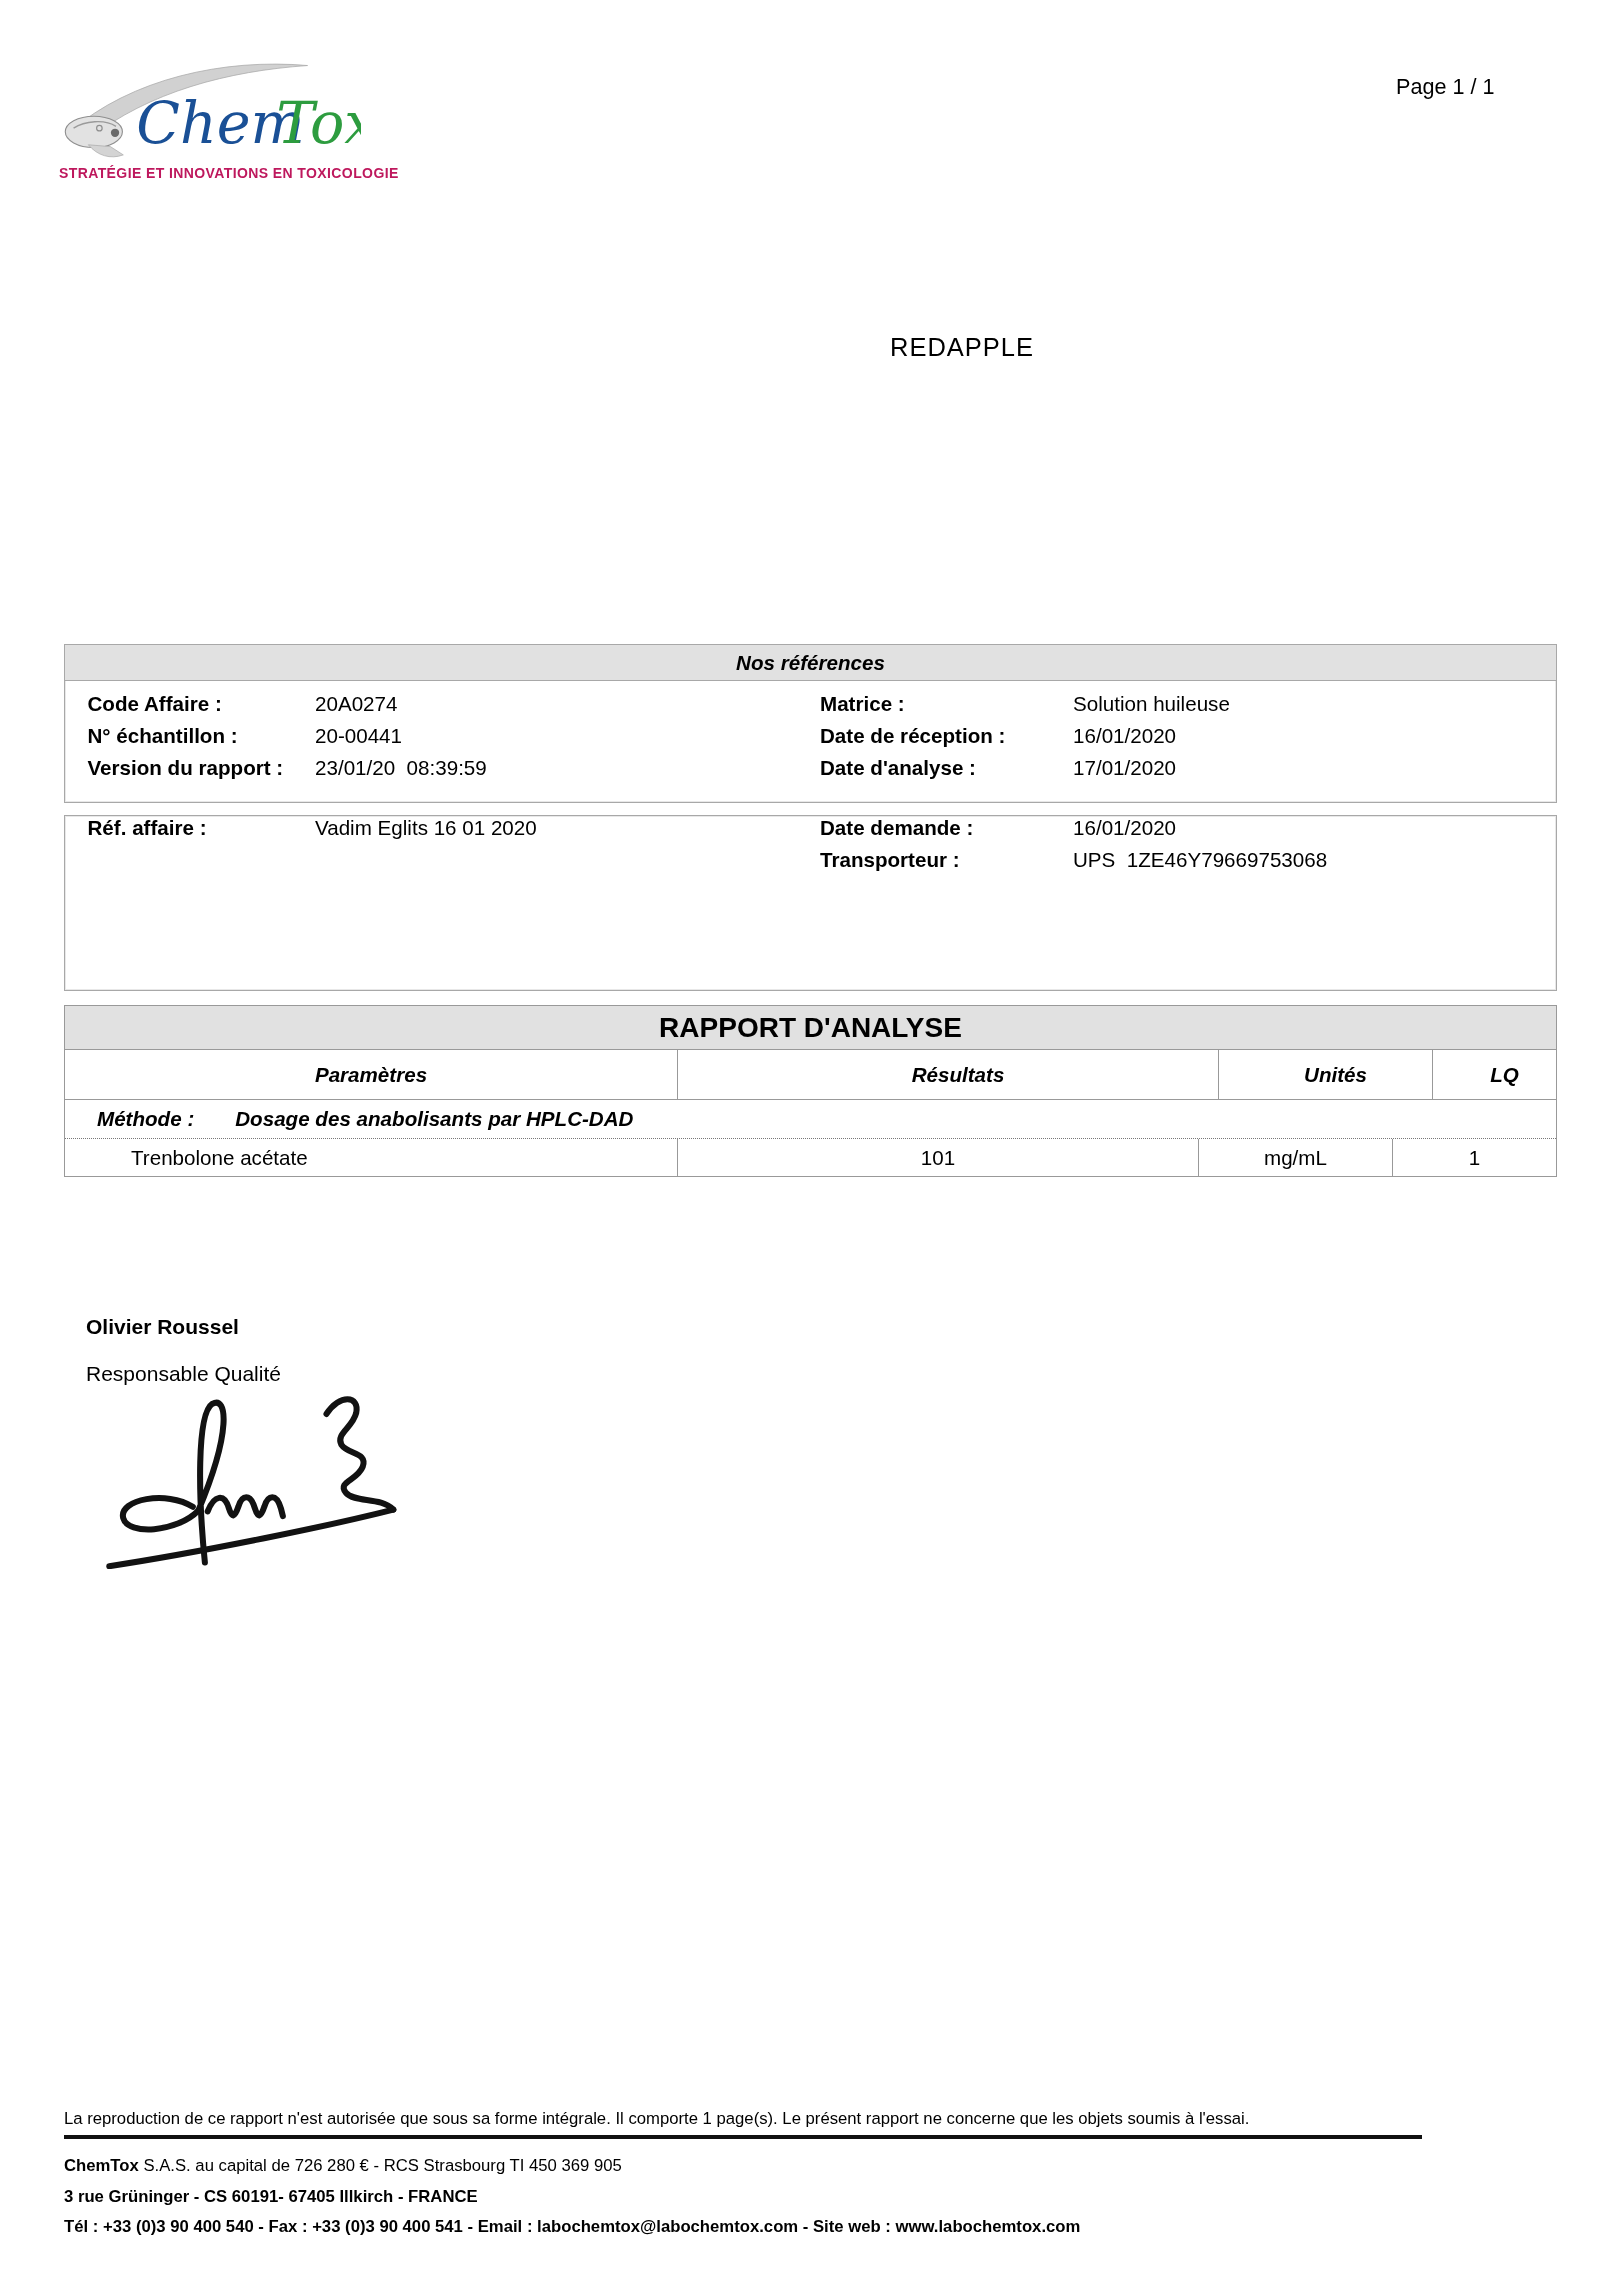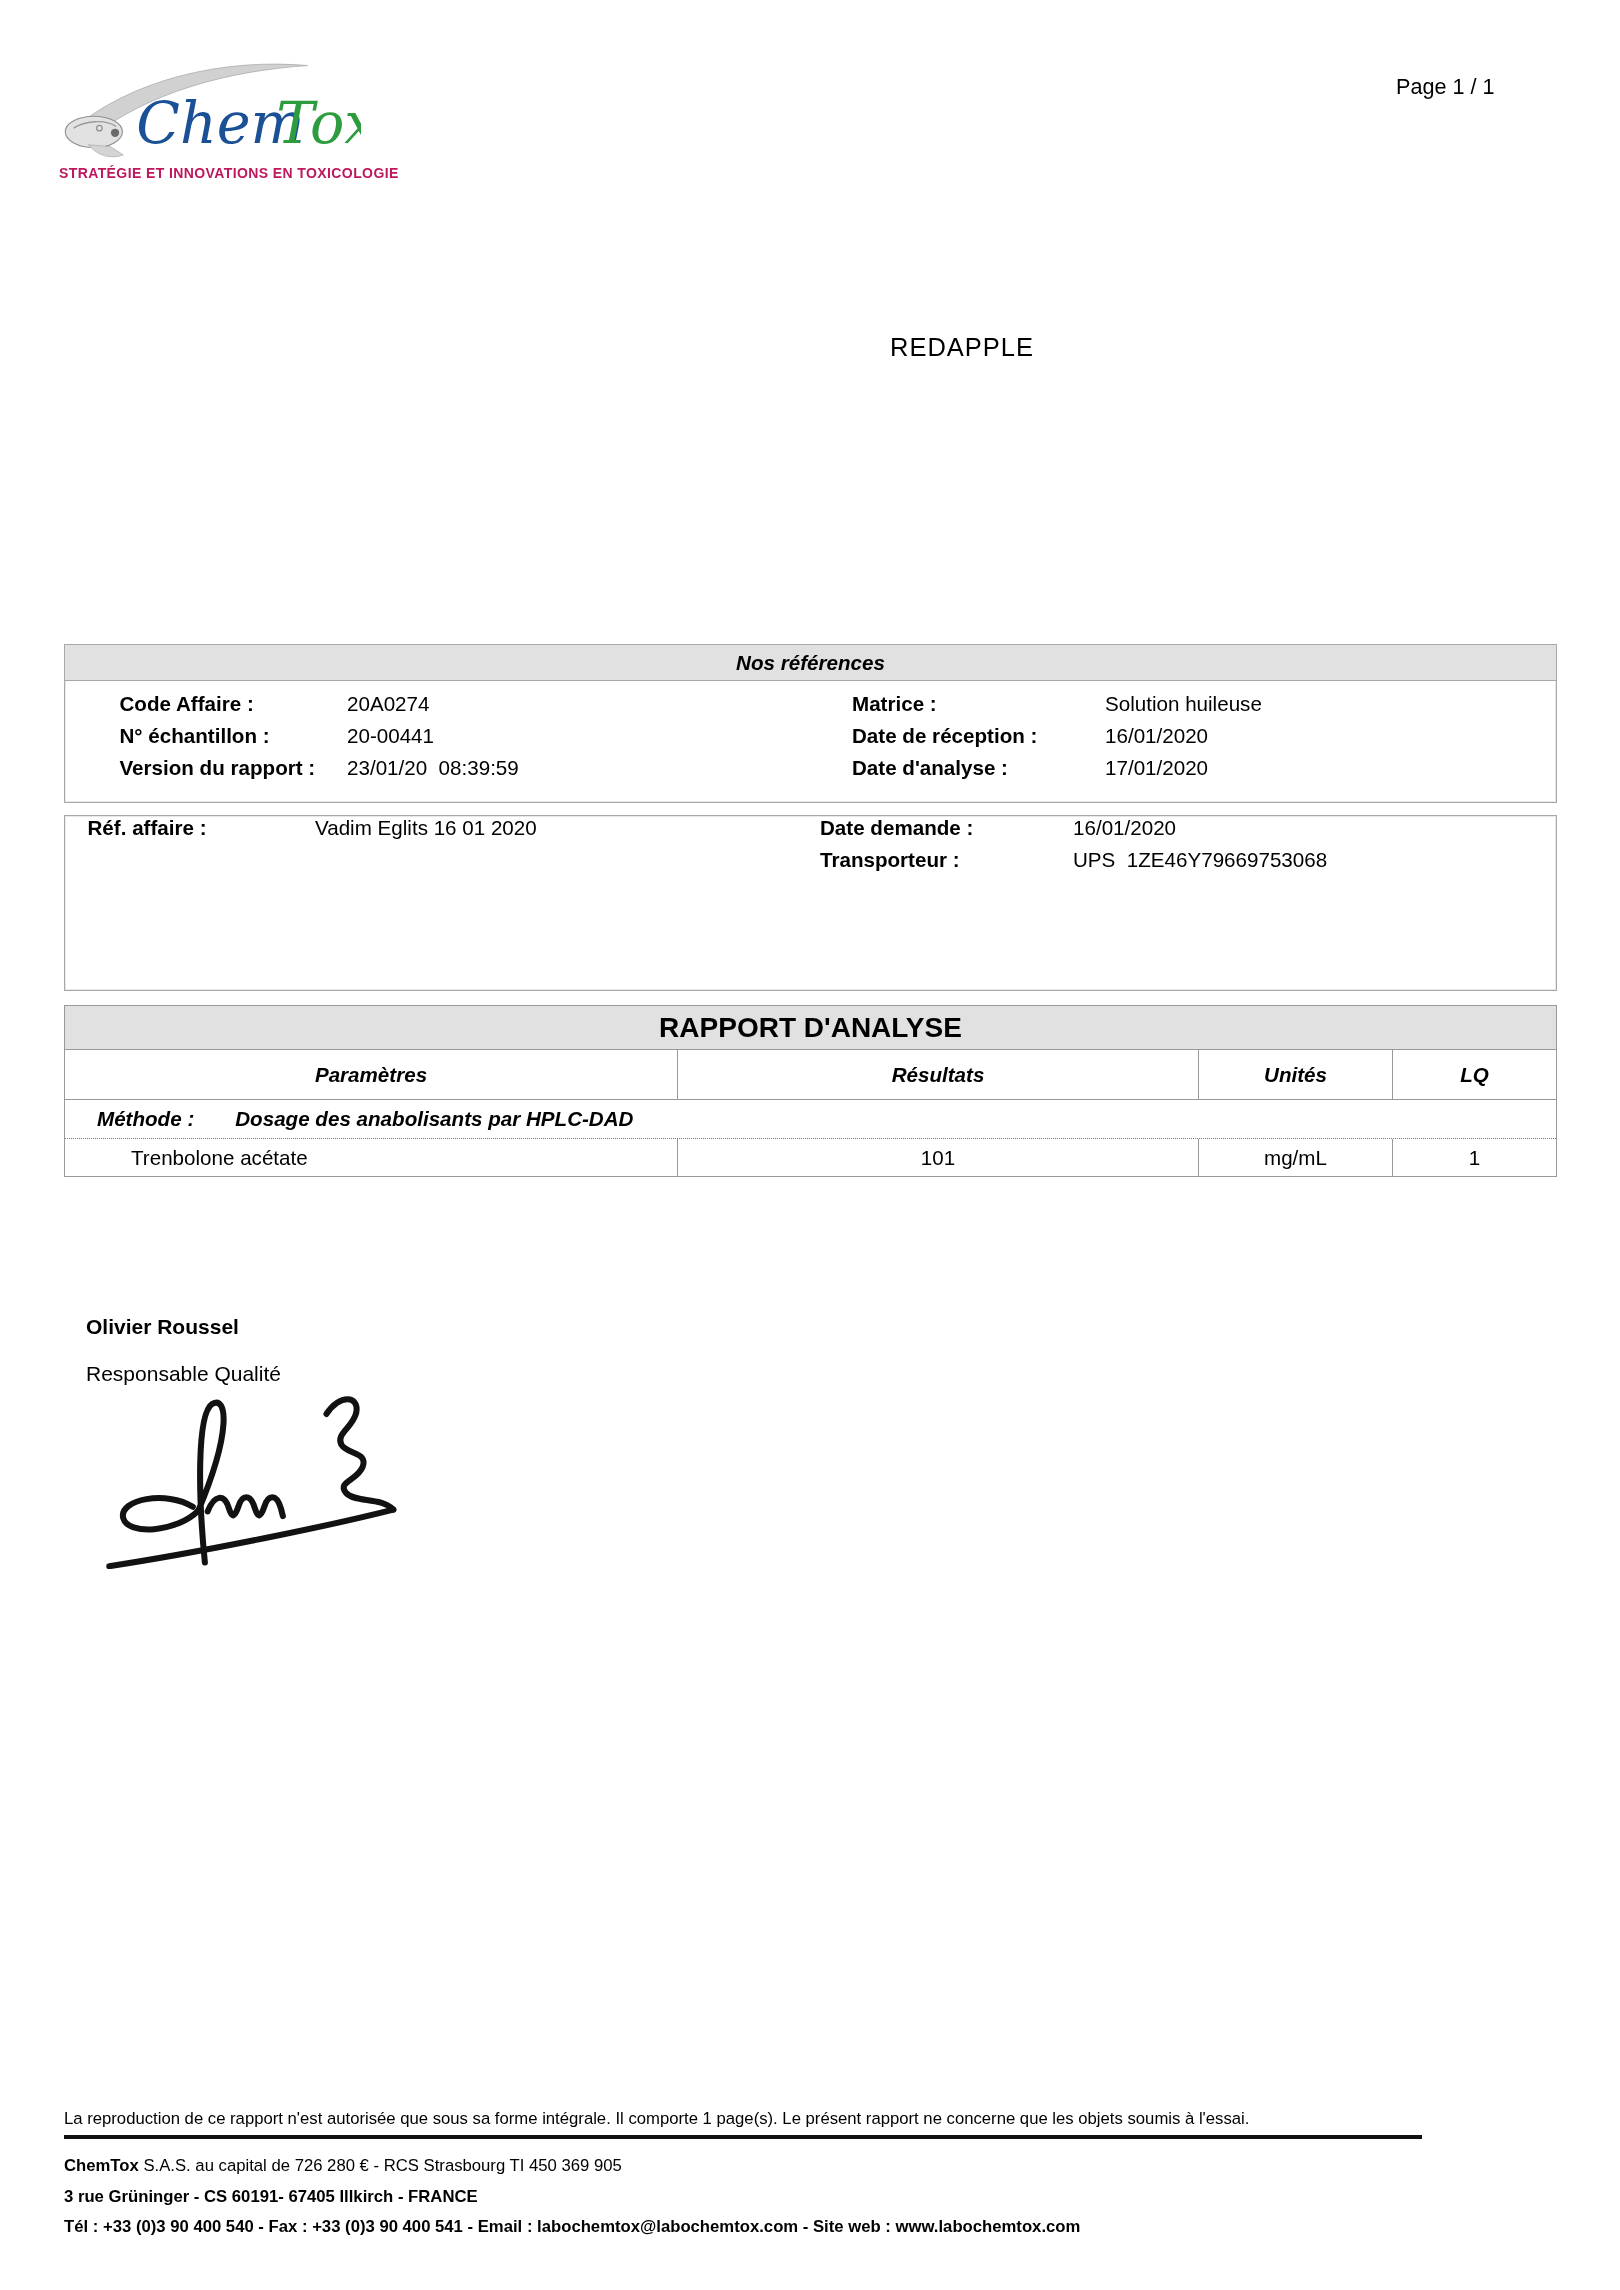--- a/index.html
+++ b/index.html
@@ -23,29 +23,29 @@
   .ref-head { height:35px; background:#e1e1e1; border-bottom:1px solid #a8a8a8;
               text-align:center; font-weight:bold; font-style:italic;
               font-size:20.6px; line-height:35px; }
   .ref-body { position:relative; }
   .frow { position:relative; height:32px; }
   .lbl { position:absolute; font-weight:bold; font-size:20.6px; white-space:pre; }
   .val { position:absolute; font-size:20.6px; white-space:pre; }
   .c1 { left:22.5px; }  .c2 { left:250px; }  .c3 { left:755px; }  .c4 { left:1008px; }
 
   .nos-box { top:644px; height:157px; }
-  .nos-body { padding-top:10.8px;padding-left:32px; }
+  .nos-body { padding-top:10.8px; }
   .vos-box { top:815px; height:174px; }
   .vos-body { }
 
   
   .rpt-box { left:64px; top:1005px; width:1491px; border:1px solid #999; }
   .rpt-title { height:43px; background:#e1e1e1; border-bottom:1px solid #999;
                text-align:center; font-weight:bold; font-size:28px; line-height:43px; }
-  .rpt-cols { display:flex; height:49px; border-bottom:1px solid #999; }
+  .rpt-cols { display:flex; height:49px; border-bottom:1px solid #999;gap:20px; }
   .rpt-cols .cell { font-weight:bold; font-style:italic; font-size:20.6px;
                     display:flex; align-items:center; justify-content:center; }
   .cell-param { width:612px; border-right:1px solid #999; }
   .cell-res   { width:520px; border-right:1px solid #999; }
   .cell-unit  { width:193px; border-right:1px solid #999; }
   .cell-lq    { flex:1; }
   .rpt-methode { height:38px; border-bottom:1px dotted #777;
                  display:flex; align-items:center; font-size:20.6px;font-style:italic; }
   .rpt-methode .m-lbl { font-weight:bold; margin-left:32px; }
   .rpt-methode .m-val { font-weight:bold; margin-left:41px; }

